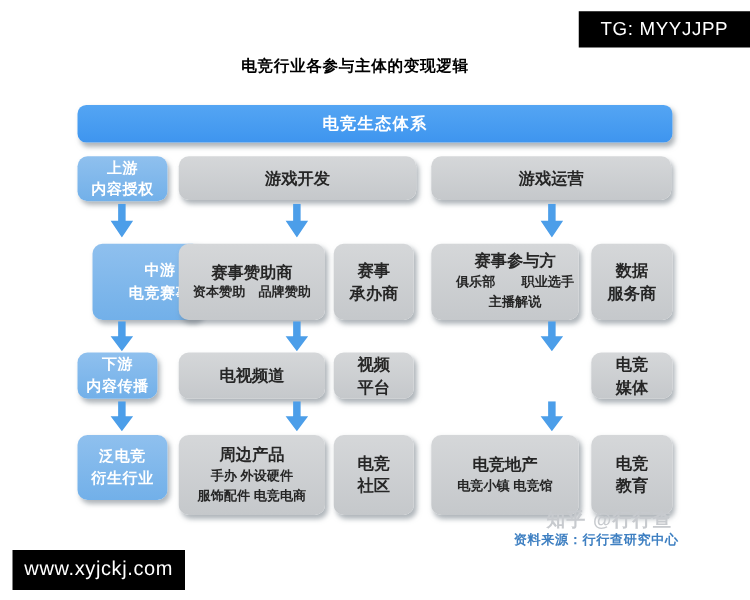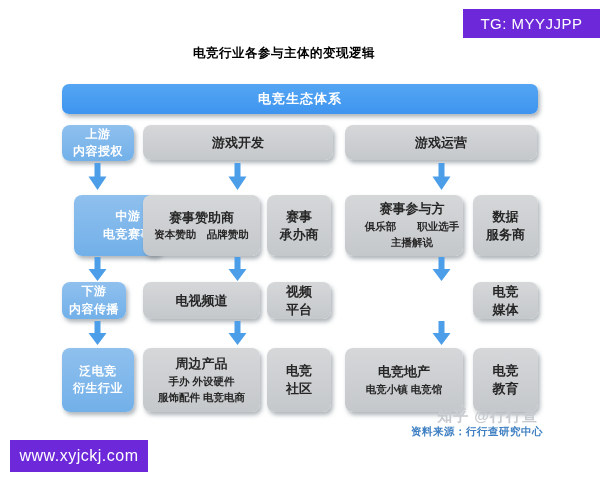--- a/index.html
+++ b/index.html
@@ -1,21 +1,21 @@
 <!DOCTYPE html>
 <html><head>
 <meta charset="utf-8">
 <style>
   html,body{margin:0;padding:0;background:#fff;}
   .screen{
     position:relative;width:600px;height:480px;background:#ffffff;
     font-family:"Liberation Sans","DejaVu Sans",sans-serif;overflow:hidden;
   }
   .badge{
-    position:absolute;background:#6d28d9;color:#fff;
+    position:absolute;background:#000000;color:#fff;
     display:flex;align-items:center;justify-content:center;
     font-size:15px;letter-spacing:.5px;text-align:right;
   }
   .page-title{
     position:absolute;left:0;top:45px;width:568px;text-align:center;
     font-size:12.5px;font-weight:700;color:#000;letter-spacing:.5px;
   }
   .box{
     position:absolute;border-radius:8px;box-sizing:border-box;
     display:flex;flex-direction:column;align-items:center;justify-content:center;
@@ -146,21 +146,21 @@
     <svg width="19" height="24" viewBox="0 0 19 24">
         <path d="M6.5 0 h6 v12 h6 L9.5 24 L.5 12 h6 z" fill="#4c9ee9"></path>
       </svg>
   </div>
   <div class="arrow" style="left:432px;top:321px;">
     <svg width="19" height="24" viewBox="0 0 19 24">
         <path d="M6.5 0 h6 v12 h6 L9.5 24 L.5 12 h6 z" fill="#4c9ee9"></path>
       </svg>
   </div>
 
-  <div class="box blue" style="left:62px;top:348px;width:72px;height:64px;">
+  <div class="box blue" style="left:62px;top:348px;width:72px;height:52px;">
     <span class="stage-line">泛电竞</span>
     <span class="stage-line">衍生行业</span>
   </div>
   <div class="box gray" style="left:143px;top:348px;width:117px;height:64px;">
     <span class="t">周边产品</span>
     <span class="sub">手办 外设硬件</span>
     <span class="sub">服饰配件 电竞电商</span>
   </div>
   <div class="box gray" style="left:267px;top:348px;width:64px;height:64px;">
     <span class="t">电竞</span>

